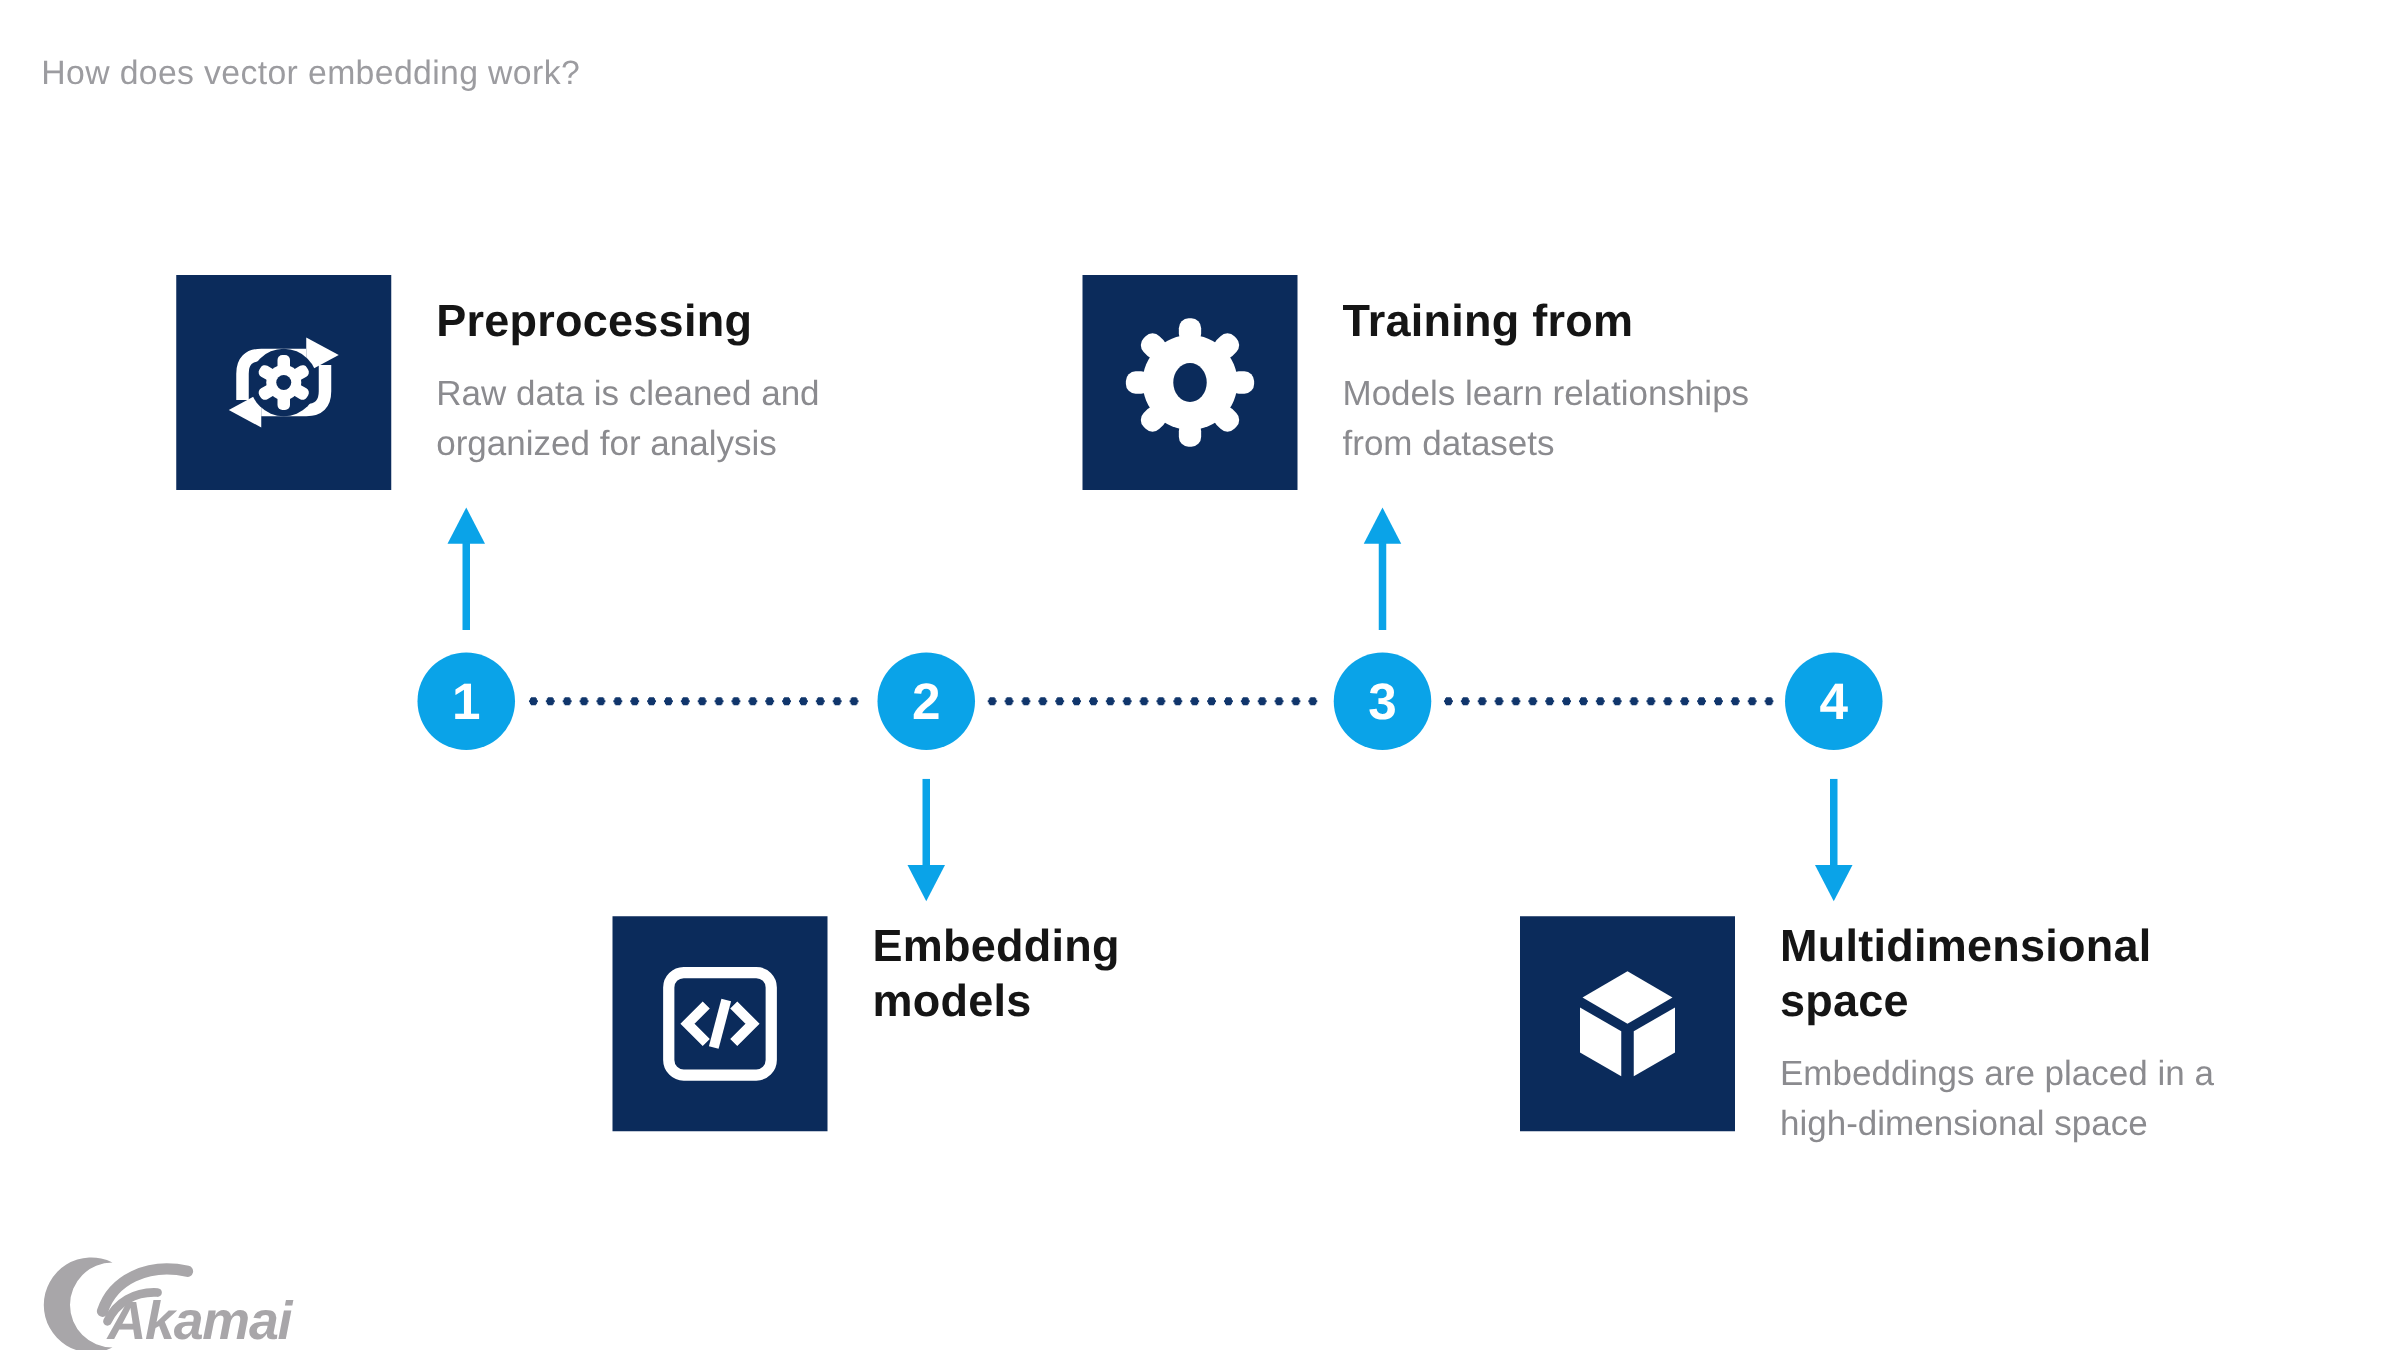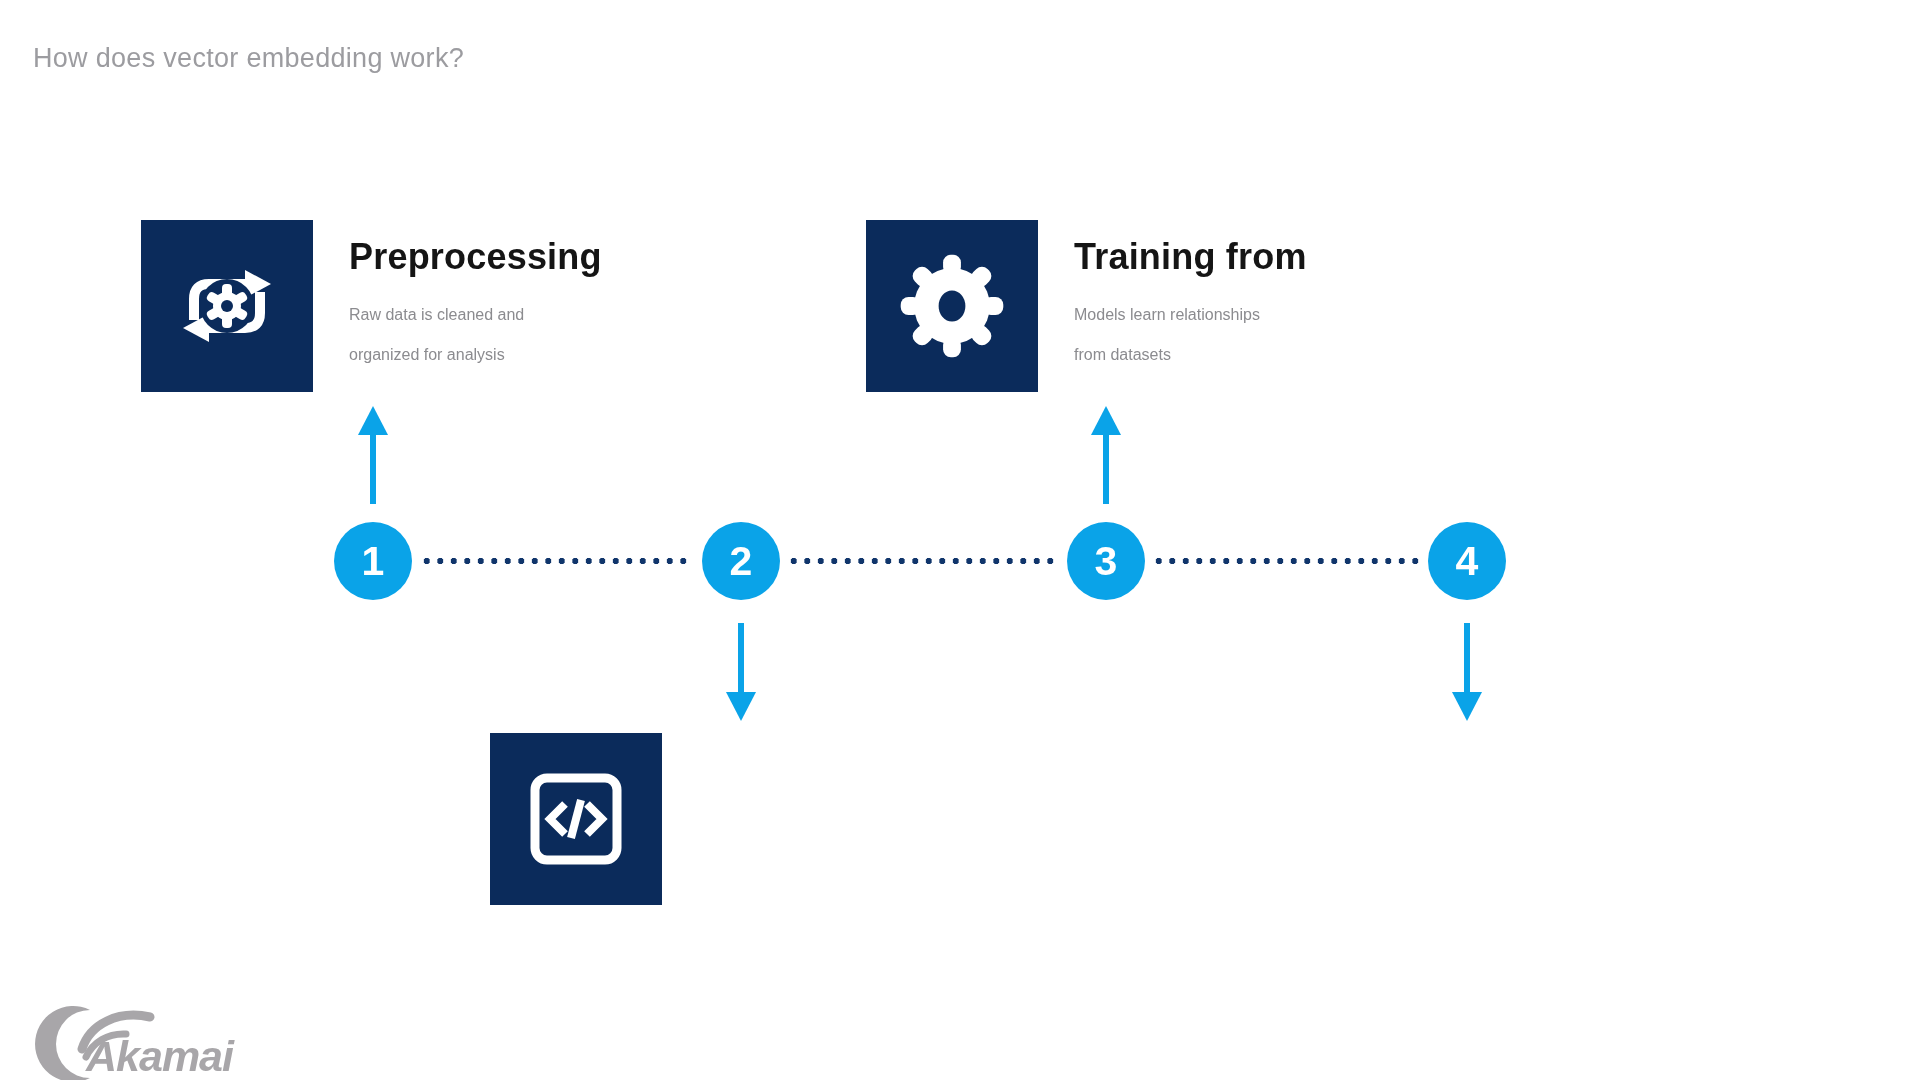--- a/index.html
+++ b/index.html
@@ -26,21 +26,21 @@
     display:flex;align-items:center;justify-content:center;
   }
   .step-text{position:absolute;left:208px;display:flex;flex-direction:column;gap:16px;width:520px;}
   .step.top .step-text{top:15px;}
   .step.bottom .step-text{top:2px;}
   .step-title{
     font-size:36px;line-height:44px;font-weight:700;color:var(--title-black);
     white-space:pre-line;letter-spacing:.2px;
   }
   .step-desc{
-    font-size:16px;line-height:40px;font-weight:400;color:var(--desc-gray);
+    font-size:28px;line-height:40px;font-weight:400;color:var(--desc-gray);
     white-space:pre-line;
   }
   .step1{left:141px;top:193px;}
   .step3{left:866px;top:193px;}
   .step2{left:490px;top:706px;}
   .step4{left:1216px;top:706px;}
 
   
   .dotline{
     position:absolute;top:530px;height:8px;
@@ -141,23 +141,40 @@
   <div class="step step2 bottom">
     <div class="tile">
       <svg class="icon-svg" width="104" height="104" viewBox="0 0 104 104">
         <rect class="st" stroke-width="9" x="11" y="11" width="82" height="82" rx="12"></rect>
         <polyline class="st" stroke-width="8" points="41,37 26,52 41,67"></polyline>
         <polyline class="st" stroke-width="8" points="63,37 78,52 63,67"></polyline>
         <line class="st" stroke-width="8" x1="57" y1="33" x2="47" y2="71"></line>
       </svg>
     </div>
     <div class="step-text">
-    </div>
-  </div>
-
+      <div class="step-title">Embedding
+models</div>
+    </div>
+  </div>
+
+  <div class="step step4 bottom">
+    <div class="tile">
+      <svg class="icon-svg" width="104" height="104" viewBox="0 0 104 104">
+        <polygon class="fw" points="52,10 88,31 52,52 16,31"></polygon>
+        <polygon class="fw" points="14,39 47,58 47,94 14,75"></polygon>
+        <polygon class="fw" points="90,39 57,58 57,94 90,75"></polygon>
+      </svg>
+    </div>
+    <div class="step-text">
+      <div class="step-title">Multidimensional
+space</div>
+      <div class="step-desc">Embeddings are placed in a
+high-dimensional space</div>
+    </div>
+  </div>
 
   <div>
     <div class="dotline d1"></div>
     <div class="dotline d2"></div>
     <div class="dotline d3"></div>
 
     <div class="num-circle c1">1</div>
     <div class="num-circle c2">2</div>
     <div class="num-circle c3">3</div>
     <div class="num-circle c4">4</div>

